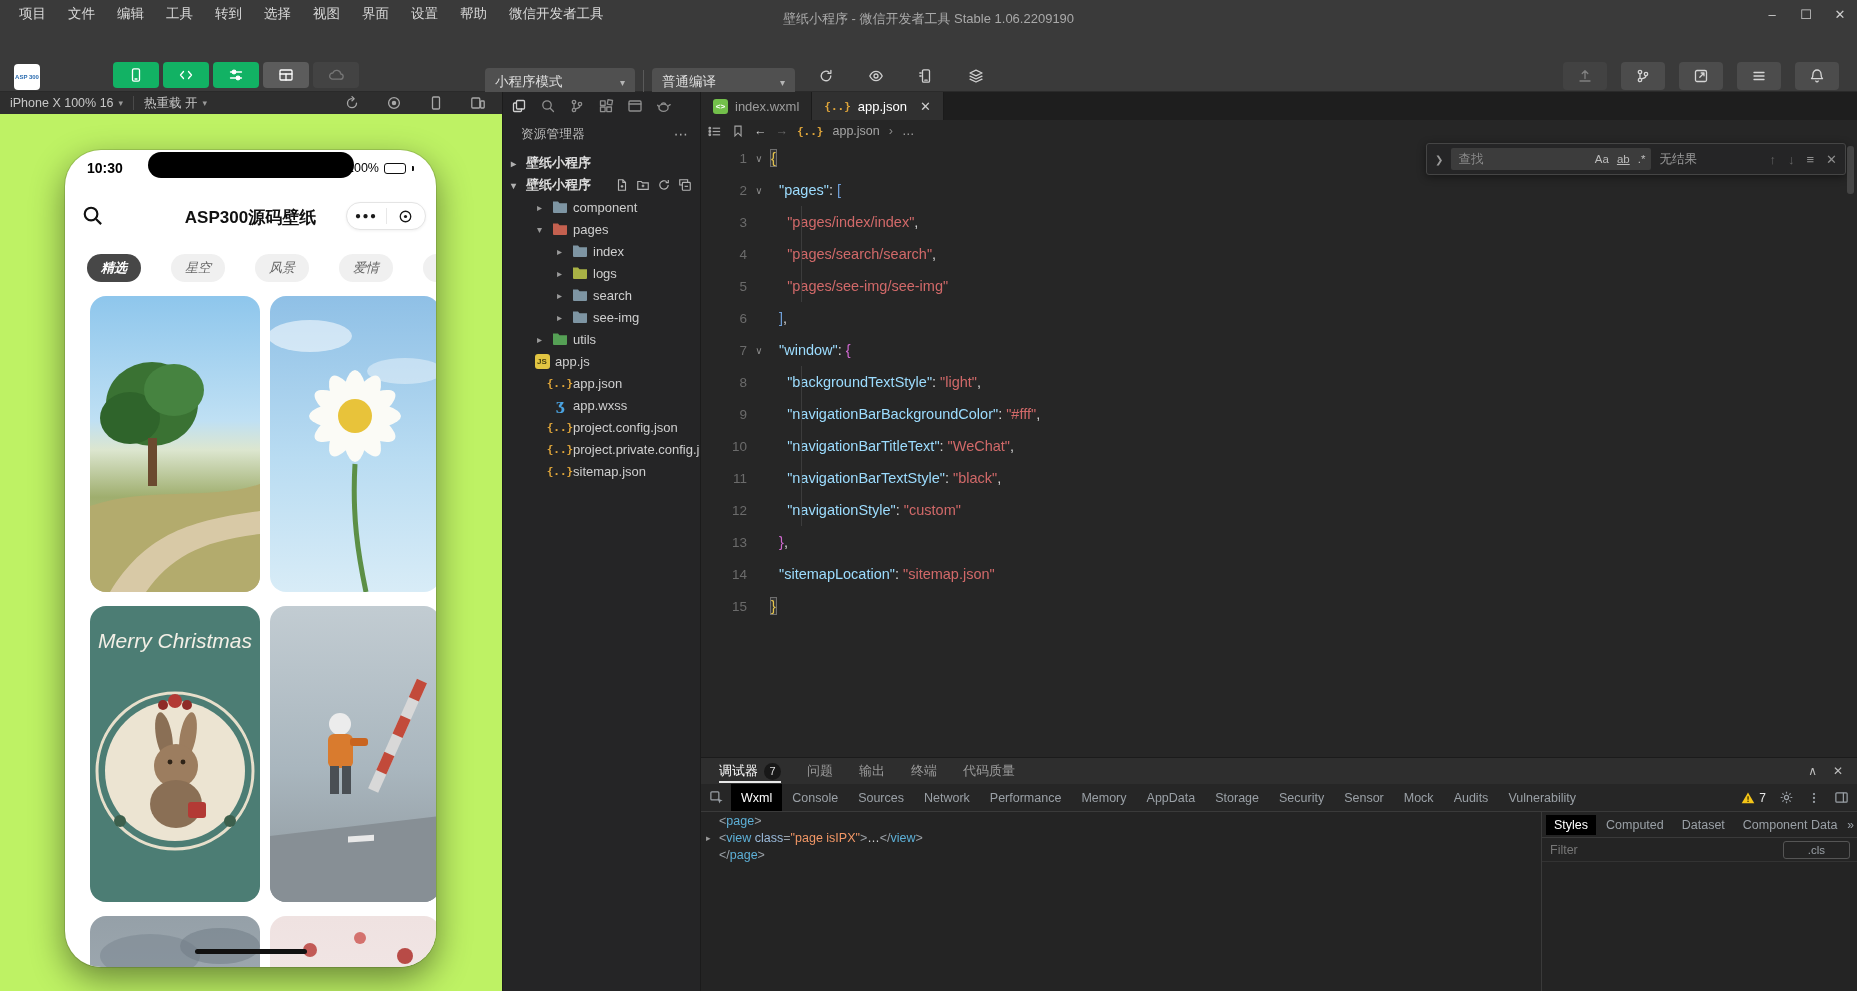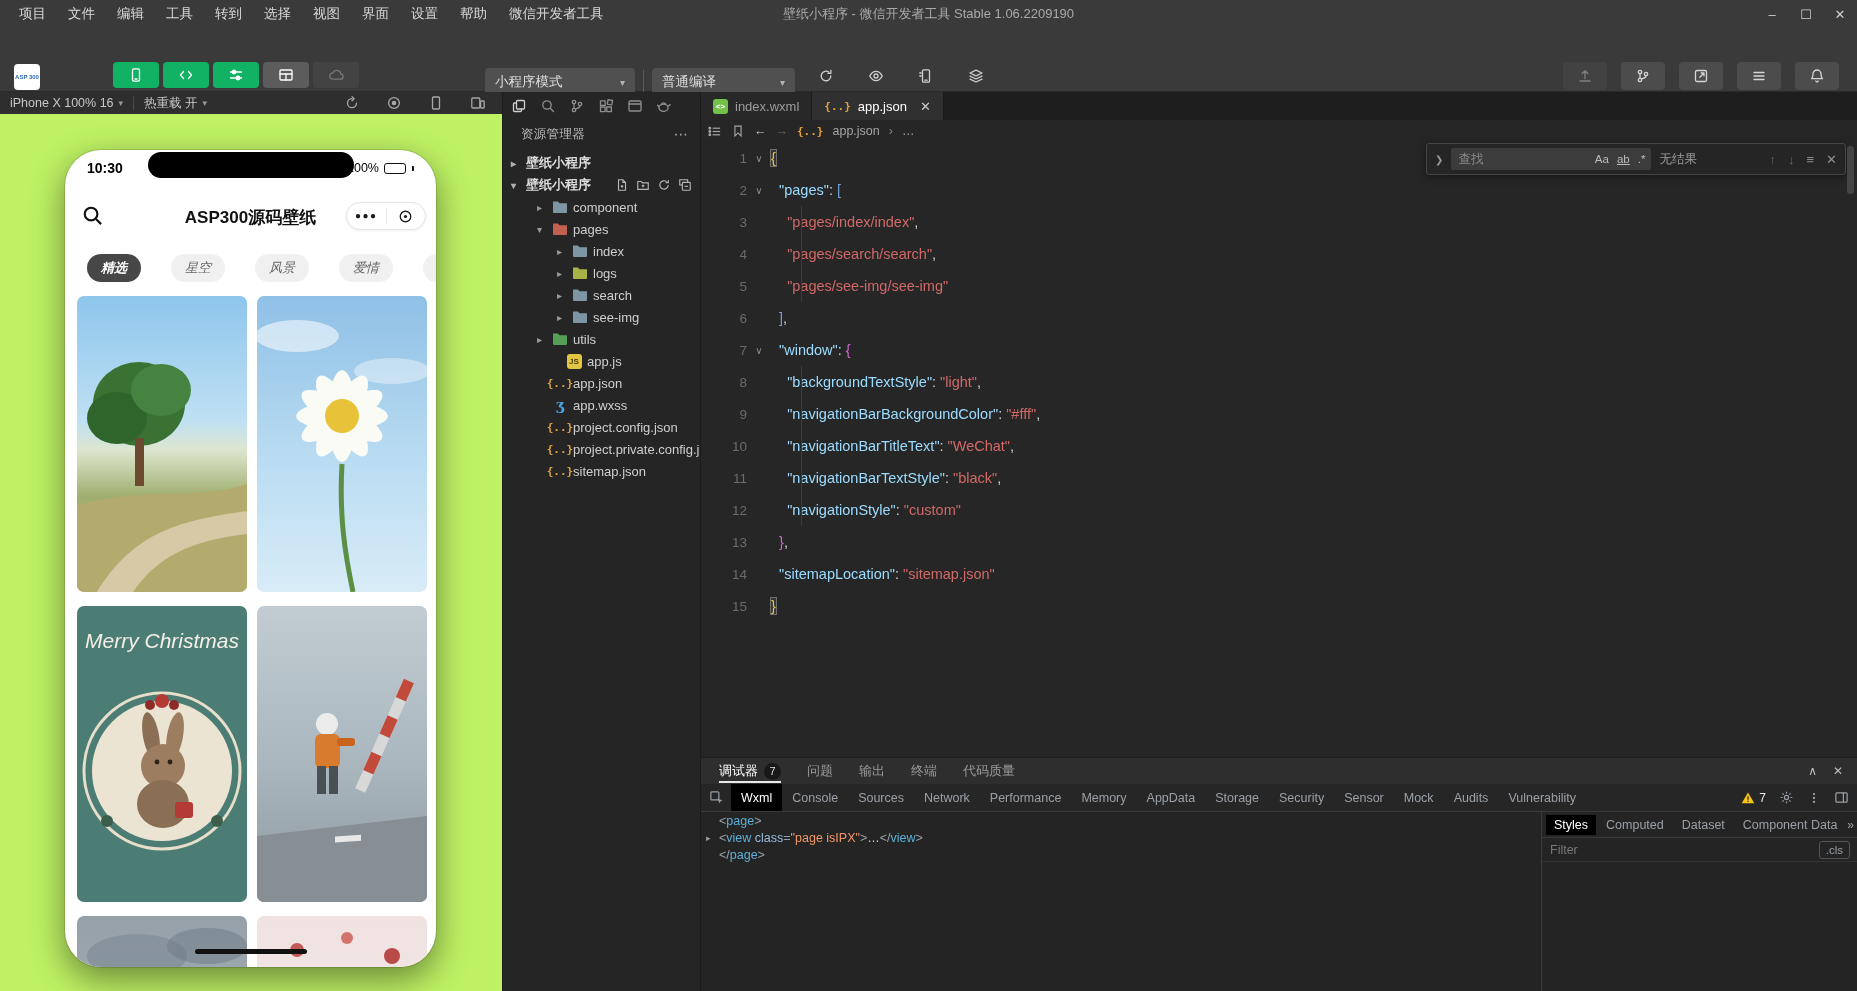--- a/index.html
+++ b/index.html
@@ -2,21 +2,21 @@
 <html><head>
 <meta charset="utf-8">
 <style>
   html,body{margin:0;padding:0;background:#2b2b2b;}
   *{box-sizing:border-box;font-family:"Liberation Sans",sans-serif;-webkit-font-smoothing:antialiased;}
   #app{position:relative;width:1857px;height:991px;background:#3a3a3a;overflow:hidden;color:#ccc;}
   .ico{display:inline-flex;align-items:center;justify-content:center;}
   .ico svg{display:block;}
 
   
-  .titlebar{position:absolute;left:0;top:0;width:1857px;height:28px;background:#3a3a3a;display:flex;align-items:center;}
+  .titlebar{position:absolute;left:0;top:0;width:1857px;height:28px;background:#3a3a3a;display:flex;align-items:flex-end;}
   .menus{display:flex;gap:4px;padding-left:10px;}
   .menu-item{padding:0 9px;font-size:13.5px;color:#d8d8d8;line-height:28px;cursor:default;}
   .win-title{position:absolute;left:50%;transform:translateX(-50%);font-size:13px;color:#a9a9a9;white-space:nowrap;}
   .win-controls{position:absolute;right:0;top:0;display:flex;height:28px;}
   .win-btn{width:34px;height:28px;display:flex;align-items:center;justify-content:center;color:#cfcfcf;font-size:13px;}
 
   
   .toolbar{position:absolute;left:0;top:28px;width:1857px;height:64px;background:#3a3a3a;border-bottom:1px solid #2a2a2a;}
   .proj-logo{position:absolute;left:14px;top:36px;width:26px;height:26px;border-radius:4px;background:#fff;display:flex;align-items:center;justify-content:center;font-size:6px;font-weight:bold;color:#2b6cb0;text-align:center;line-height:1.1;}
   .tb-item{position:absolute;top:34px;width:48px;text-align:center;}
@@ -56,21 +56,21 @@
   .p-nav{position:absolute;left:0;top:52px;width:100%;height:34px;}
   .p-search{position:absolute;left:16px;top:2px;}
   .p-title{position:absolute;left:0;top:4px;width:100%;text-align:center;font-size:17px;font-weight:600;color:#111;}
   .capsule{position:absolute;right:10px;top:0;width:80px;height:28px;border:1px solid #e4e4e4;border-radius:14px;background:#fff;box-shadow:0 1px 3px rgba(0,0,0,.06);display:flex;align-items:center;}
   .cap-dots{flex:1;text-align:center;color:#1a1a1a;font-size:10px;letter-spacing:1.5px;line-height:26px;}
   .cap-div{width:1px;height:16px;background:#e8e8e8;}
   .cap-target{flex:1;display:flex;align-items:center;justify-content:center;}
   .p-chips{position:absolute;left:22px;top:104px;width:390px;display:flex;justify-content:space-between;font-style:italic;}
   .chip{min-width:54px;height:28px;border-radius:14px;background:#f0f0f0;color:#666;font-size:13px;display:flex;align-items:center;justify-content:center;padding:0 13px;white-space:nowrap;}
   .chip.active{background:#474747;color:#fff;font-weight:600;}
-  .p-grid .img{position:absolute;width:170px;height:296px;border-radius:7px;overflow:hidden;}
+  .p-grid .img{position:absolute;width:170px;height:296px;border-radius:16px;overflow:hidden;margin-left:13px;}
   .home-indicator{position:absolute;left:50%;transform:translateX(-50%);bottom:13px;width:112px;height:5px;border-radius:3px;background:#111;z-index:5;}
 
   
   .img-tree{background:linear-gradient(180deg,#8ec6ec 0%,#bfe0f4 42%,#dce6cf 52%,#9fae6e 68%,#cdbd96 100%);}
   .img-daisy{background:linear-gradient(180deg,#8fc0e6 0%,#b9dcf2 55%,#d8ecf7 100%);}
   .img-xmas{background:#4c7d74;}
   .img-workers{background:linear-gradient(180deg,#c2ccd2 0%,#a9b6be 55%,#8d969c 100%);}
   .img-gray{background:linear-gradient(180deg,#95a0a8 0%,#b9c1c7 100%);}
   .img-pink{background:linear-gradient(180deg,#efe2e1 0%,#f8f2f1 100%);}
 
@@ -140,21 +140,21 @@
   .wx-line{height:17px;display:flex;align-items:center;padding-left:18px;position:relative;white-space:pre;}
   .wx-arr{position:absolute;left:5px;color:#9a9a9a;font-size:9px;}
   .wp{color:#9aa0a6;} .wt{color:#5db0d7;} .wa{color:#9bbbdc;} .wv{color:#f29766;} .wd{color:#cfcfcf;}
   .styles-pane{position:absolute;left:840px;top:54px;width:317px;height:180px;border-left:1px solid #3a3a3a;}
   .st-tabs{height:26px;display:flex;align-items:center;gap:2px;padding:0 4px;border-bottom:1px solid #3a3a3a;}
   .st-tab{padding:3px 8px;font-size:12.5px;color:#9aa0a6;white-space:nowrap;}
   .st-tab.active{background:#000;color:#fff;}
   .st-more{margin-left:auto;color:#9aa0a6;font-size:12px;}
   .filter-row{height:24px;display:flex;align-items:center;padding:0 8px;border-bottom:1px solid #333;}
   .filter-lbl{font-size:12.5px;color:#777;}
-  .cls-chip{margin-left:auto;font-size:11.5px;color:#9aa0a6;border:1px solid #555;border-radius:3px;padding:0 6px;line-height:16px;}
+  .cls-chip{margin-left:auto;font-size:11.5px;color:#9aa0a6;border:1px solid #555;border-radius:3px;padding:0 24px;line-height:16px;}
 </style>
 </head>
 <body>
 
 <div id="app">
 
   <div class="titlebar">
     <div class="menus" id="menus">
         <div class="menu-item">项目</div>
         <div class="menu-item">文件</div>
@@ -632,21 +632,21 @@
         </div>
         <div class="tree-row" style="padding-left: 34px;">
           <span class="arr">▸</span>
           <span class="fic">
             <svg width="16" height="14" viewBox="0 0 16 14">
               <path d="M1 1.5h5l1.5 1.8H15V12a1 1 0 0 1-1 1H2a1 1 0 0 1-1-1z" fill="#55a055"></path>
             </svg>
           </span>
           <span>utils</span>
         </div>
-        <div class="tree-row" style="padding-left: 48px;">
+        <div class="tree-row" style="padding-left: 16px;">
           <span class="arr"></span>
           <span class="fic">
             <span class="js-badge">JS</span>
           </span>
           <span>app.js</span>
         </div>
         <div class="tree-row" style="padding-left: 34px;">
           <span class="arr"></span>
           <span class="fic">
             <span class="json-badge">{..}</span>

